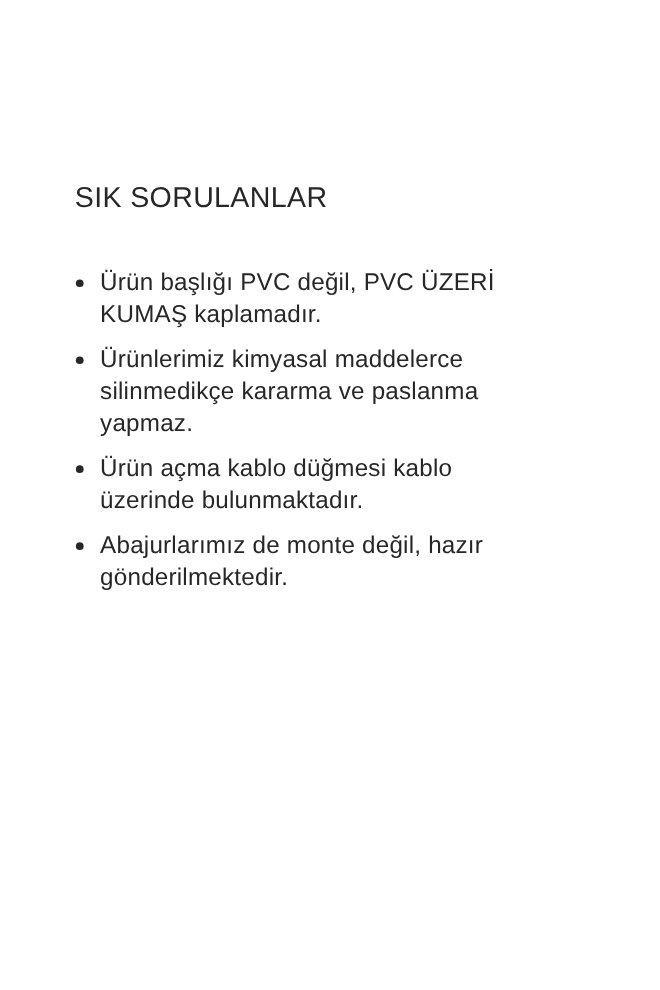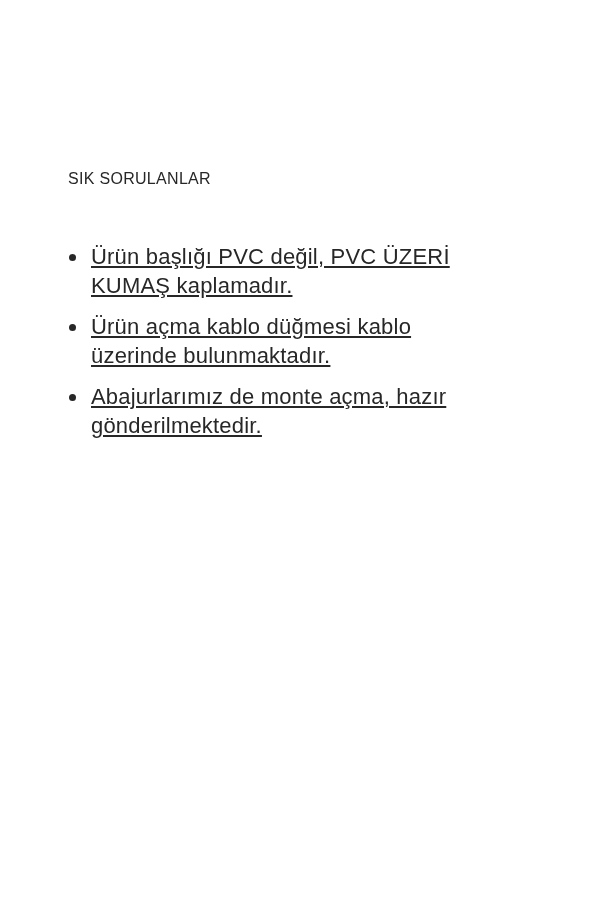--- a/index.html
+++ b/index.html
@@ -15,21 +15,21 @@
     font-family: "Liberation Sans", sans-serif;
     color: #272727;
     overflow: hidden;
     box-sizing: border-box;
   }
   .content {
     padding: 164px 40px 0 68px;
   }
   .title {
     margin: 0;
-    font-size: 16px;
+    font-size: 26px;
     line-height: 30px;
     font-weight: 400;
     letter-spacing: 0.3px;
     color: #272727;
   }
   .faq-list {
     list-style: none;
     margin: 48px 0 0 0;
     padding: 0;
   }
@@ -46,48 +46,53 @@
     left: 1px;
     top: 12px;
     width: 7px;
     height: 7px;
     border-radius: 50%;
     background: #272727;
   }
   .item-text {
     display: block;
     white-space: pre-line; 
-    text-decoration: underline;
   }
 </style>
 </head>
 <body>
 
 <div class="page">
   <div class="content">
 
     <h1 class="title">SIK SORULANLAR</h1>
 
     <ul class="faq-list">
 
       <li class="faq-item">
         <span class="bullet-dot"></span>
         <span class="item-text">Ürün başlığı PVC değil, PVC ÜZERİ
 KUMAŞ kaplamadır.</span>
       </li>
 
 
+      <li class="faq-item">
+        <span class="bullet-dot"></span>
+        <span class="item-text">Ürünlerimiz kimyasal maddelerce
+silinmedikçe kararma ve paslanma
+yapmaz.</span>
+      </li>
 
       <li class="faq-item">
         <span class="bullet-dot"></span>
         <span class="item-text">Ürün açma kablo düğmesi kablo
 üzerinde bulunmaktadır.</span>
       </li>
 
       <li class="faq-item">
         <span class="bullet-dot"></span>
-        <span class="item-text">Abajurlarımız de monte açma, hazır
+        <span class="item-text">Abajurlarımız de monte değil, hazır
 gönderilmektedir.</span>
       </li>
 
     </ul>
   </div>
 </div>
 
 </body></html>

